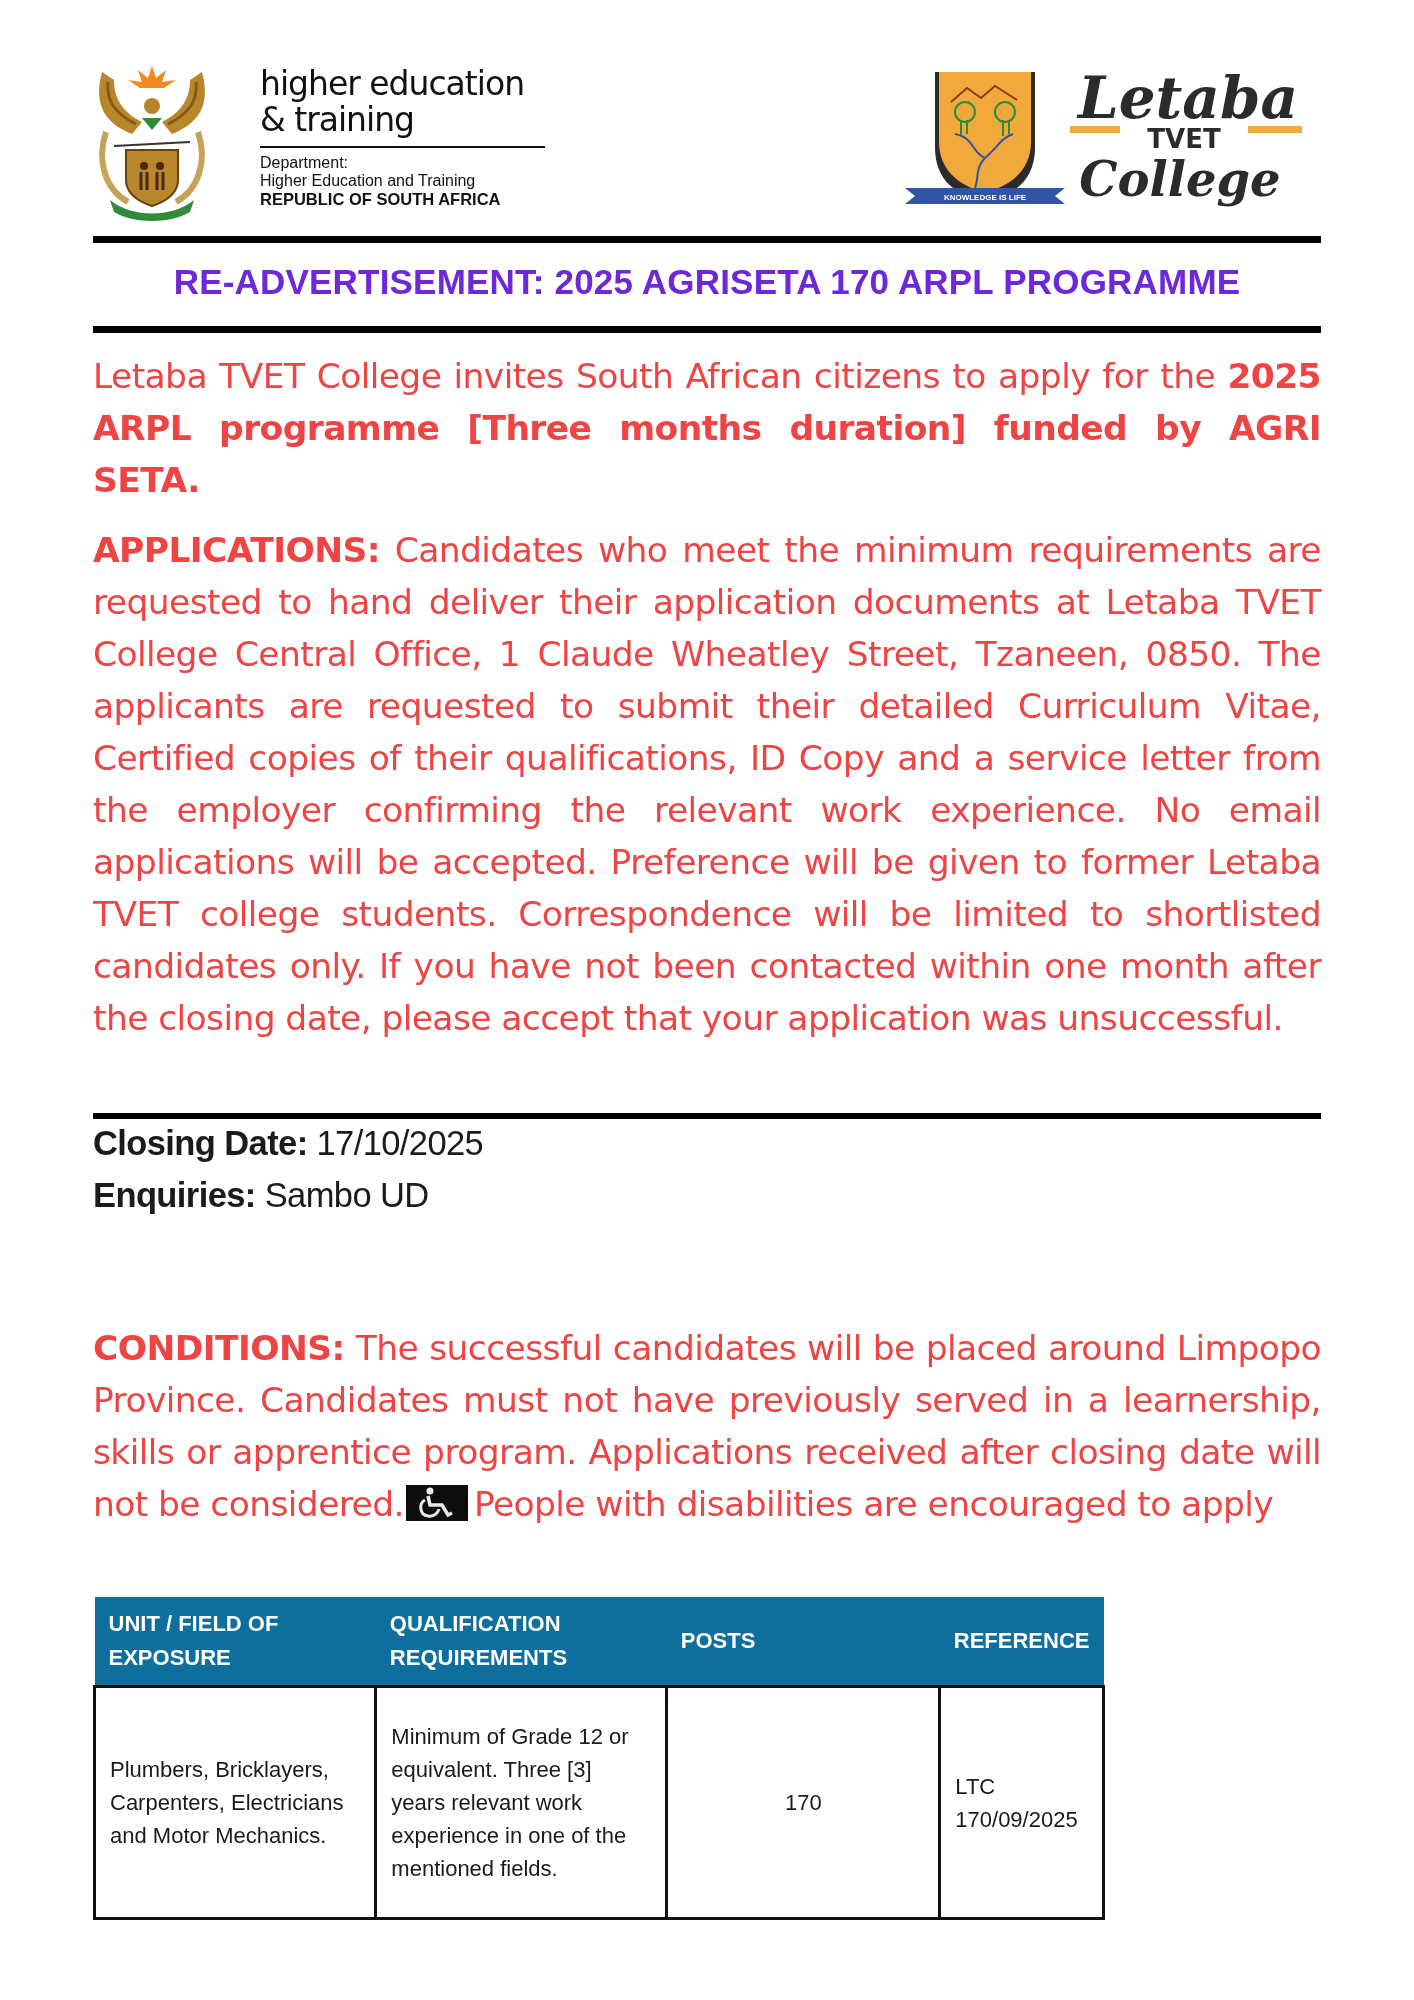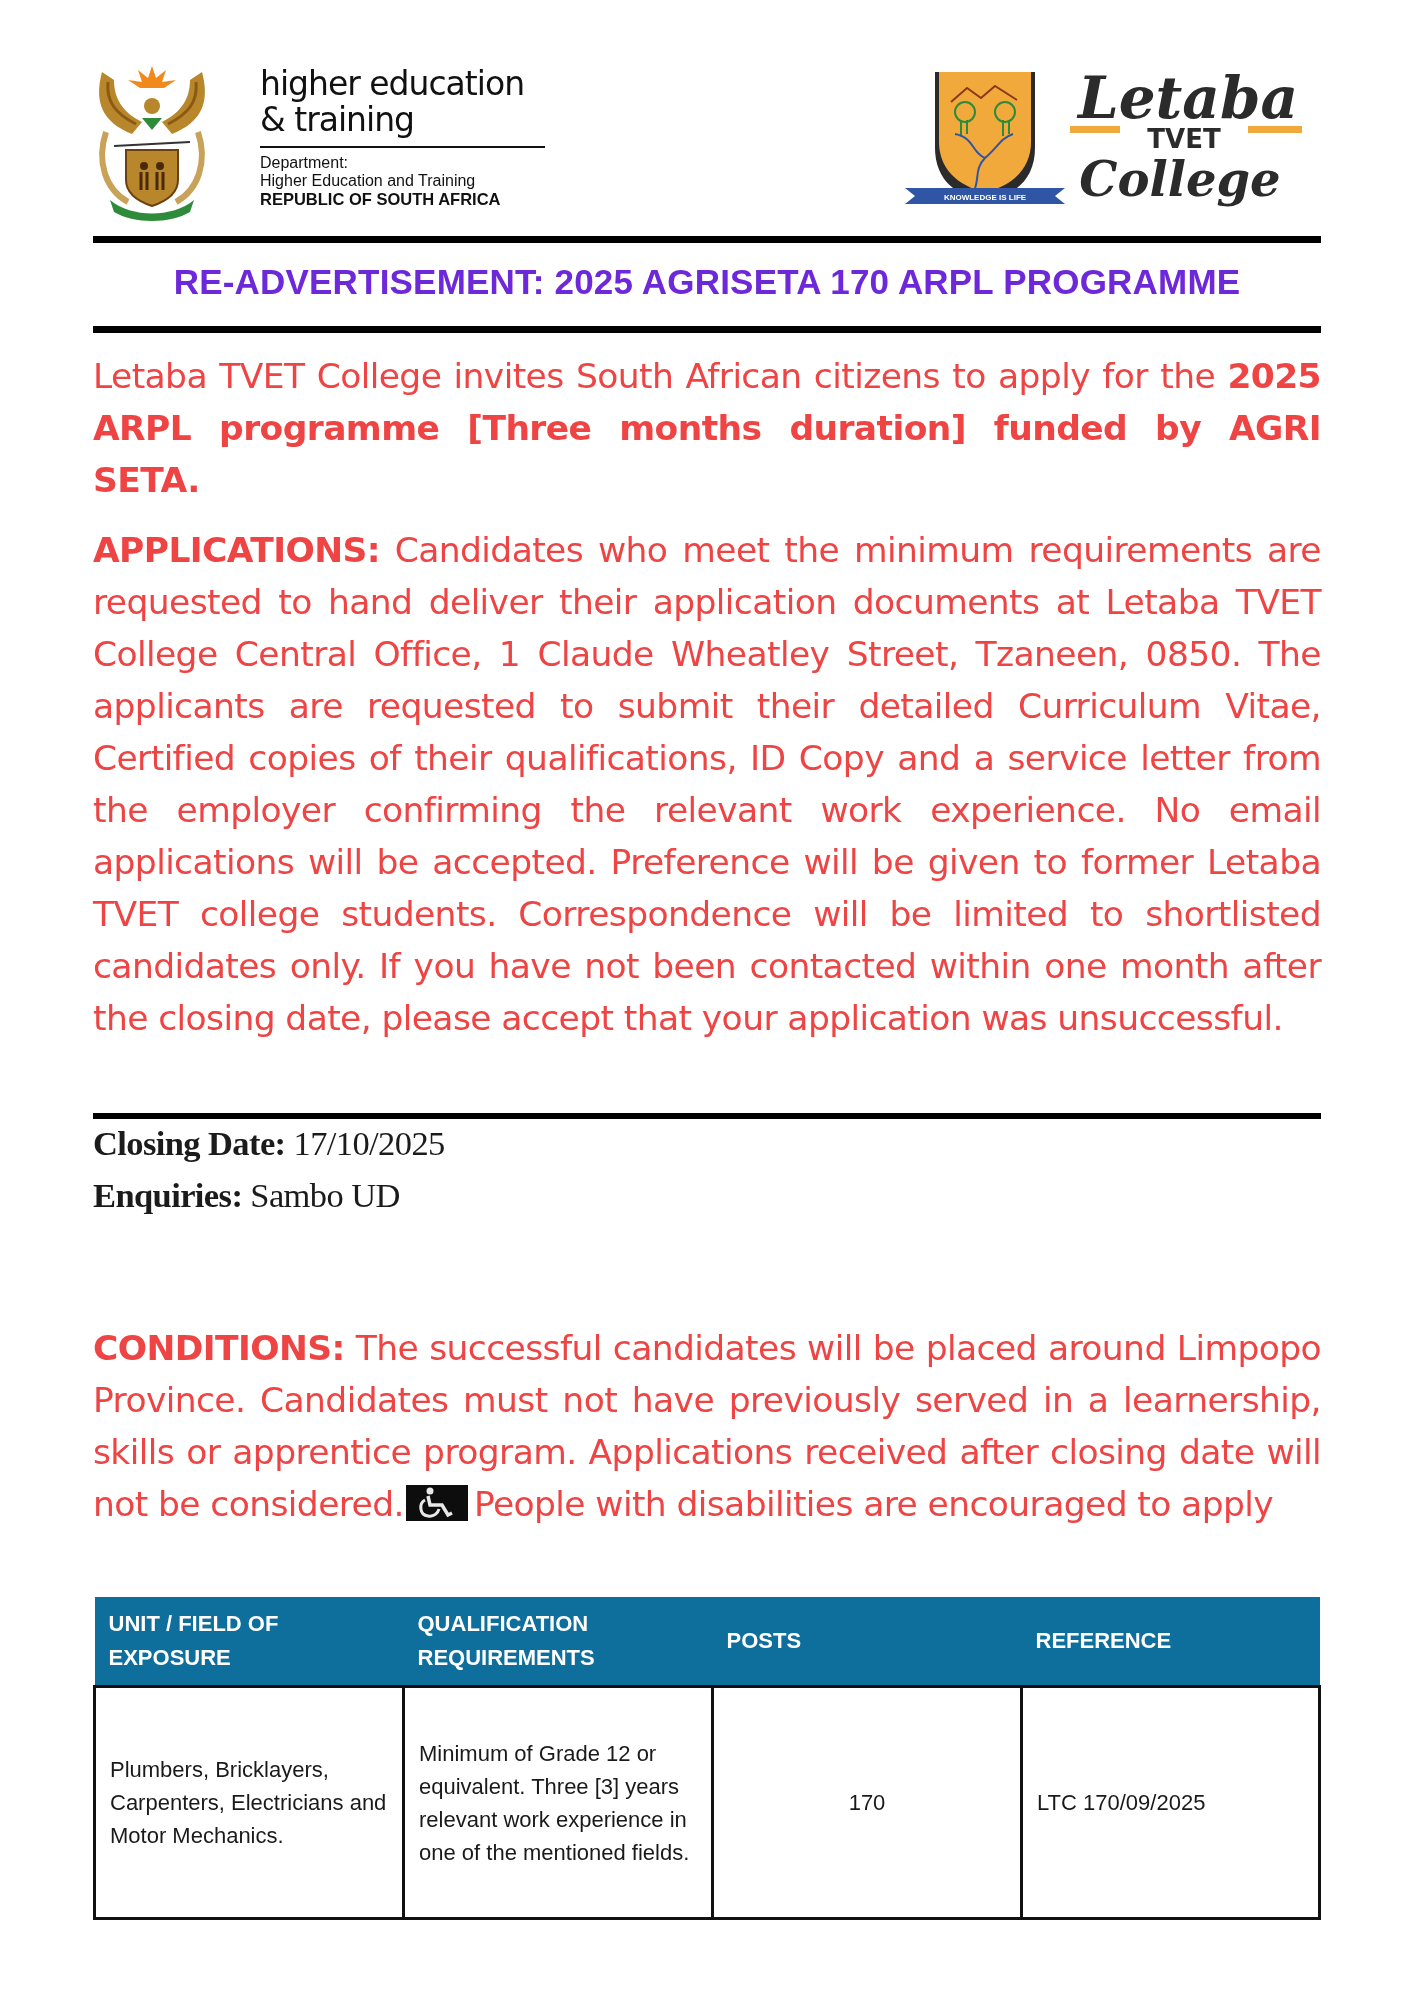--- a/index.html
+++ b/index.html
@@ -27,28 +27,28 @@
   .doc-title { position: absolute; left: 93px; top: 262px; width: 1228px; text-align: center;
                font-family: "Liberation Sans", sans-serif; font-weight: bold; font-size: 35px; letter-spacing: 0.2px; color: #6d28d9; }
 
   .para { position: absolute; left: 93px; width: 1228px; text-align: justify; text-align-last: left;
           font-family: "DejaVu Sans", sans-serif; font-size: 34.5px; line-height: 52px; color: #ef4444;
           letter-spacing: -0.6px; }
   .para b { font-weight: bold; }
   .intro { top: 350px; }
   .applications { top: 524px; }
   .contacts { position: absolute; left: 93px; top: 1117px; width: 900px;
-              font-family: Liberation Serif, serif; font-size: 34.5px; line-height: 52px; color: #1b1b1b; letter-spacing: -0.6px; }
+              font-family: Liberation Sans, sans-serif; font-size: 34.5px; line-height: 52px; color: #1b1b1b; letter-spacing: -0.6px; }
   .conditions { top: 1322px; }
 
   .wheelchair { display: inline-block; width: 62px; height: 36px; background: #0d0d0d; vertical-align: -5px; margin: 0 6px 0 2px; position: relative; }
   .wheelchair svg { position: absolute; left: 10px; top: 2px; }
 
   
-  .job-table { position: absolute; left: 93px; top: 1597px; width: 1228px; border-collapse: collapse;
+  .job-table { position: absolute; left: 93px; top: 1597px; width: 1012px; border-collapse: collapse;
                font-family: "Liberation Sans", sans-serif; }
   .job-table th { background: #0e6e9c; color: #ffffff; text-align: left; font-weight: bold;
                   font-size: 22px; line-height: 34px; padding: 10px 14px; height: 68px; vertical-align: middle; }
   .job-table td { border: 3px solid #111; font-size: 22px; line-height: 33px; padding: 0 14px; height: 229px;
                   vertical-align: middle; color: #1a1a1a; }
   .job-table th:nth-child(1), .job-table td:nth-child(1) { width: 278px; }
   .job-table th:nth-child(2), .job-table td:nth-child(2) { width: 278px; }
   .job-table th:nth-child(3), .job-table td:nth-child(3) { width: 278px; }
   .job-table td.center { text-align: center; margin-left: 28px; }
 </style>

